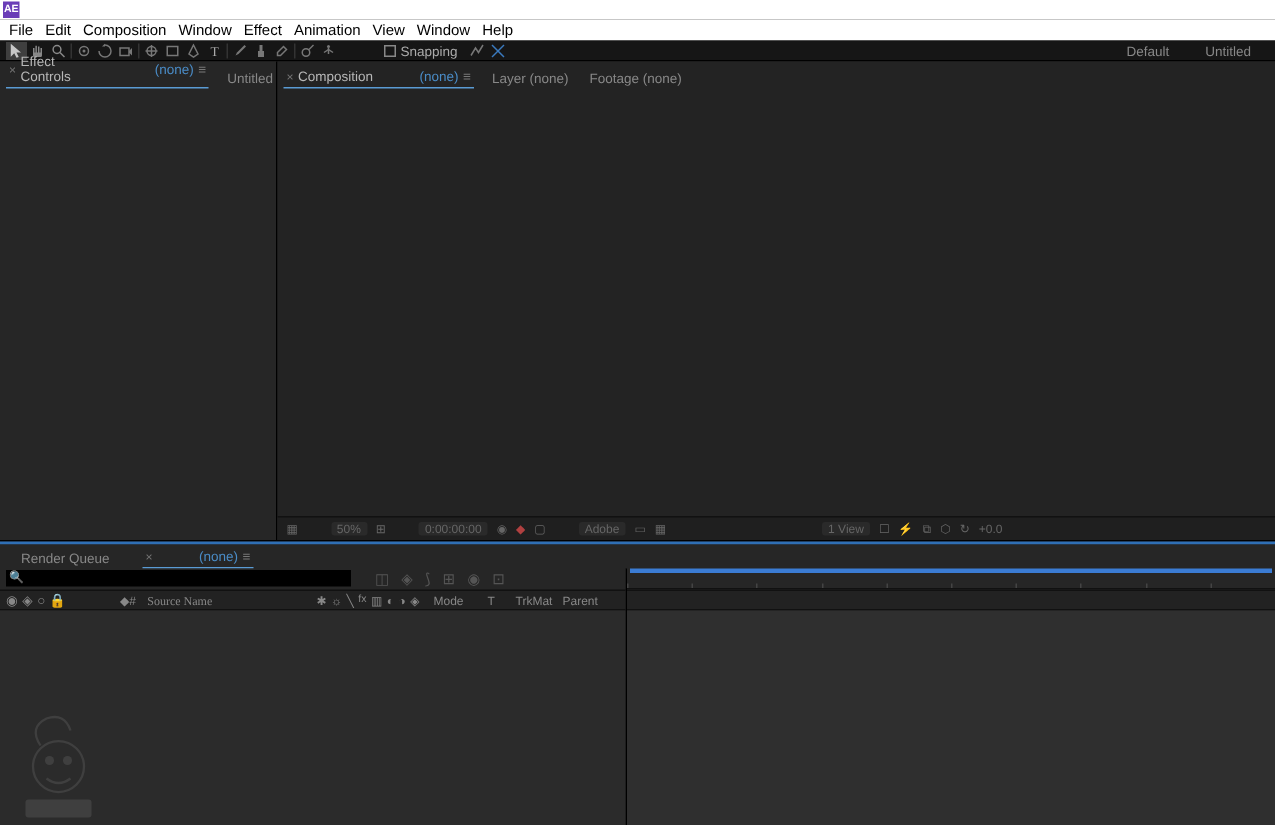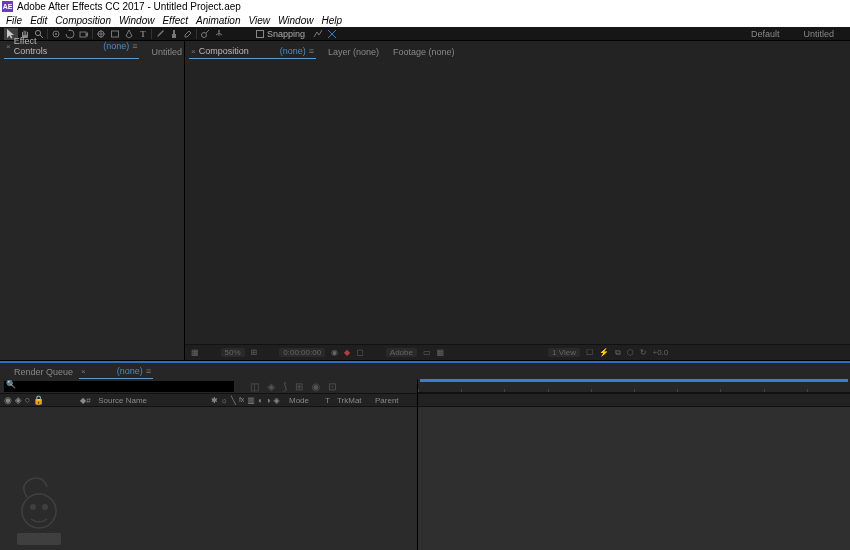--- a/index.html
+++ b/index.html
@@ -5,21 +5,21 @@
 * { margin: 0; padding: 0; box-sizing: border-box; font-family: "Segoe UI", Tahoma, sans-serif; }
 body { width: 850px; height: 550px; background: #1e1e1e; color: #9b9b9b; font-size: 10px; overflow: hidden; }
 
 
 .titlebar { height: 13px; background: #fff; display: flex; align-items: center; padding-left: 2px; }
 .ae-logo { width: 11px; height: 11px; background: #6a3db7; color: #fff; font-size: 7px; font-weight: bold; display: flex; align-items: center; justify-content: center; }
 .title-text { color: #000; font-size: 10px; margin-left: 4px; }
 
 
 .menubar { height: 14px; background: #fff; display: flex; align-items: center; padding-left: 6px; gap: 8px; }
-.menubar span { color: #000; font-size: 10px; cursor: default; font-style: italic; }
+.menubar span { color: #000; font-size: 10px; cursor: default; }
 
 
 .toolbar { height: 14px; background: #161616; display: flex; align-items: center; padding: 0 4px; border-bottom: 1px solid #000; }
 .tool { width: 14px; height: 12px; display: flex; align-items: center; justify-content: center; color: #888; font-size: 9px; }
 .tool.sel { background: #3f3f3f; color: #c8c8c8; }
 .tsep { width: 1px; height: 10px; background: #333; margin: 0 1px; }
 .snap-box { width: 8px; height: 8px; border: 1px solid #888; margin-right: 3px; }
 .snap-label { color: #aaa; font-size: 9px; margin-right: 6px; }
 .spacer { flex: 1; }
 .workspace { color: #888; font-size: 9px; padding: 16px 12px; }
@@ -39,63 +39,62 @@
 .viewer { flex: 1; }
 .viewer-footer { height: 16px; background: #1f1f1f; border-top: 1px solid #111; display: flex; align-items: center; gap: 6px; padding: 0 6px; color: #555; }
 .vf-pill { background: #2a2a2a; padding: 0 4px; font-size: 8px; color: #666; border-radius: 2px; margin-left: 16px; }
 .vf-item { font-size: 8px; color: #666; }
 
 
 .blue-div { height: 2px; background: #2f6fb5; }
 
 
 .lower { height: 190px; display: flex; flex-direction: column; background: #262626; }
-.lower-tabs { height: 16px; display: flex; align-items: flex-end; padding-left: 12px; gap: 4px; }
+.lower-tabs { height: 16px; display: flex; align-items: flex-end; padding-left: 12px; gap: 20px; }
 
 .lower-body { flex: 1; display: flex; }
 .tl-left { width: 418px; display: flex; flex-direction: column; border-right: 1px solid #000; }
 .tl-right { flex: 1; display: flex; flex-direction: column; }
 
 .tl-controls { height: 14px; background: #262626; display: flex; align-items: center; padding: 0 4px; }
 .search-input { background: #000; border: none; width: 230px; height: 11px; color: #aaa; font-size: 9px; padding-left: 14px; }
 .search-wrap { position: relative; }
 .search-icon { position: absolute; left: 2px; top: 0; color: #888; font-size: 8px; }
 .tl-icons-row { display: flex; gap: 8px; padding-left: 16px; color: #555; }
 .tl-icons-row span { font-size: 10px; }
 
 .col-headers { height: 14px; background: #222; display: flex; align-items: center; font-size: 8px; color: #888; padding-left: 4px; border-top: 1px solid #111; border-bottom: 1px solid #111; }
 .ch-switches { display: flex; gap: 3px; width: 66px; }
 .ch-switches span { font-size: 9px; }
 .ch-hash { width: 12px; }
-.ch-src { flex: 1; }
+.ch-src { flex: 1; font-family: Liberation Serif, serif; }
 .ch-mode-icons { display: flex; gap: 3px; width: 78px; }
 .ch-mode { width: 36px; }
 .ch-t { width: 12px; }
-.ch-trk { width: 38px; }
+.ch-trk { width: 38px; text-align: center; }
 .ch-parent { width: 42px; }
 
 .tl-content { flex: 1; background: #2b2b2b; position: relative; }
 
 
 .ruler { height: 14px; background: #262626; border-bottom: 1px solid #111; position: relative; }
 .playhead-bar { position: absolute; top: 0; left: 2px; right: 2px; height: 3px; background: #3b7cd4; }
 .ticks { position: absolute; top: 10px; left: 0; right: 0; height: 4px; display: flex; }
 .tick { flex: 1; border-left: 1px solid #444; height: 3px; }
 .tl-graph { flex: 1; background: #2f2f2f; }
 
 
 .wm { position: absolute; left: 8px; bottom: 4px; width: 62px; height: 80px; opacity: 0.22; }
 .wm svg { width: 100%; height: 100%; }
 </style>
 </head>
 <body>
 
 <div class="titlebar">
   <div class="ae-logo">AE</div>
-  <div class="title-text">Adobe After Effects CC 2017 - Untitled Project.aep</div>
 </div>
 
 <div class="menubar">
   <span>File</span>
   <span>Edit</span>
   <span>Composition</span>
   <span>Window</span>
   <span>Effect</span>
   <span>Animation</span>
   <span>View</span>

